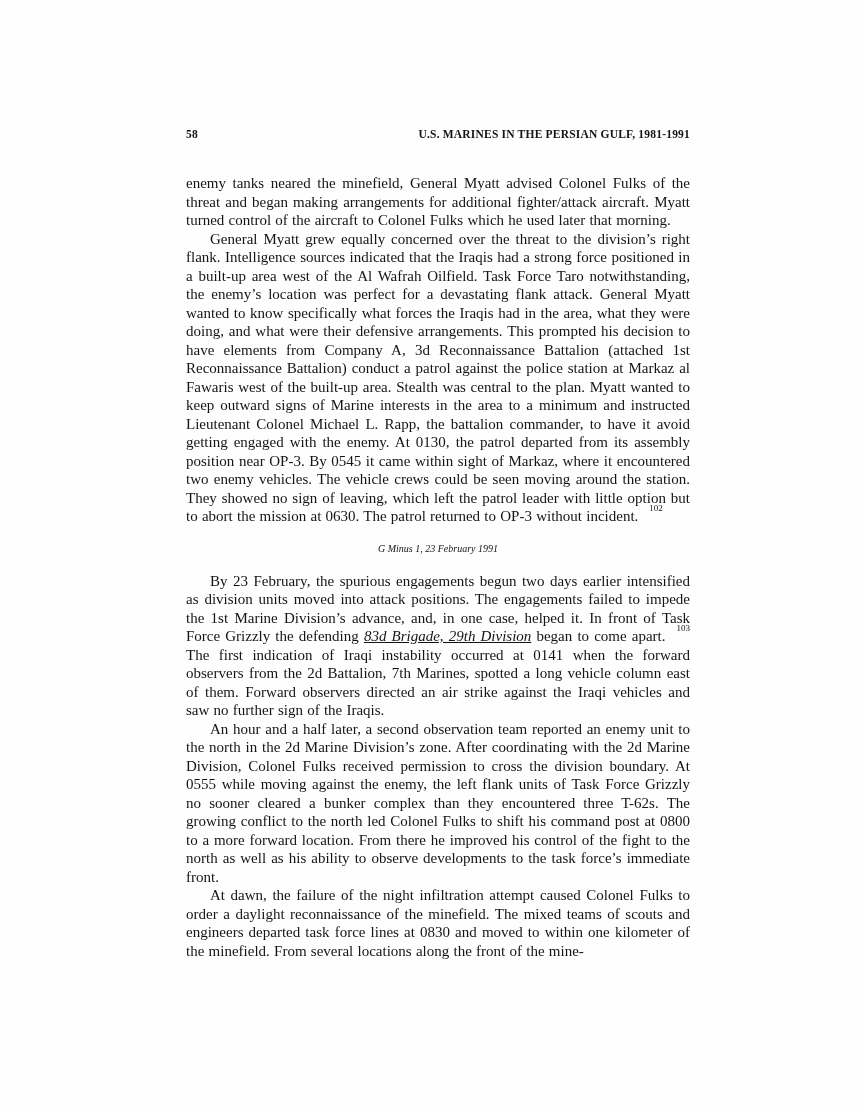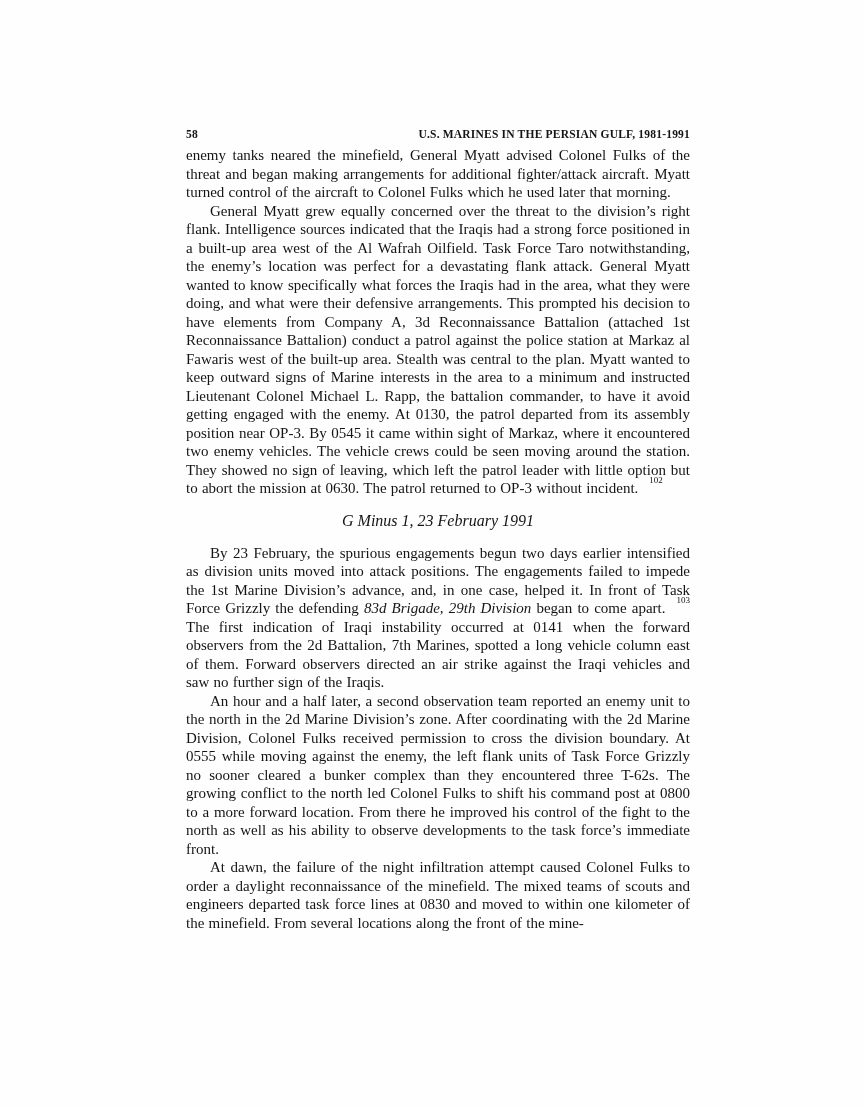--- a/index.html
+++ b/index.html
@@ -26,42 +26,43 @@
     top: 128px;
     width: 504px;
   }
   .running-head {
     display: flex;
     justify-content: space-between;
     align-items: baseline;
     font-size: 11.5px;
     font-weight: bold;
     letter-spacing: 0.2px;
-    margin-bottom: 6px;
+    margin-bottom: 34px;
   }
   .page-body p.para {
     margin: 0;
     font-size: 15px;
     line-height: 18.5px;
     text-align: justify;
     word-spacing: 0.5px;
   }
   .page-body p.para.indent {
     text-indent: 24px;
   }
   .page-body h2.section {
-    font-size: 16px;
+    font-size: 10px;
     font-weight: normal;
     font-style: italic;
     text-align: center;
     margin: 13px 0 14px 0;
     line-height: 19px;
   }
   .italic {
     font-style: italic;
+    text-decoration: underline;
   }
   sup.footnote {
     font-size: 9px;
     line-height: 0;
     position: relative;
     top: -0.45em;
     letter-spacing: 0;
     margin-left: 11px;
   }
 </style>

